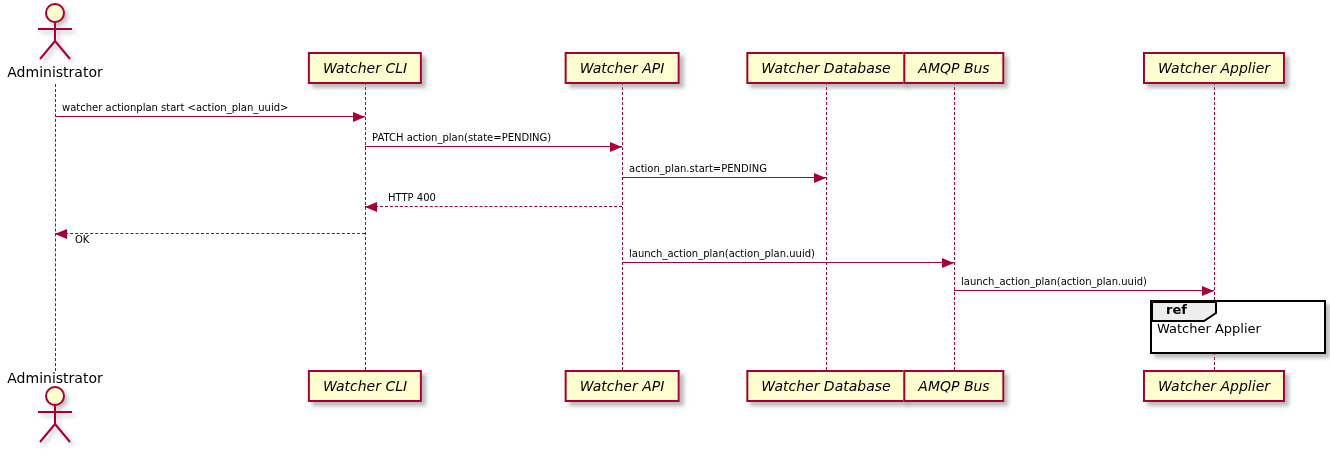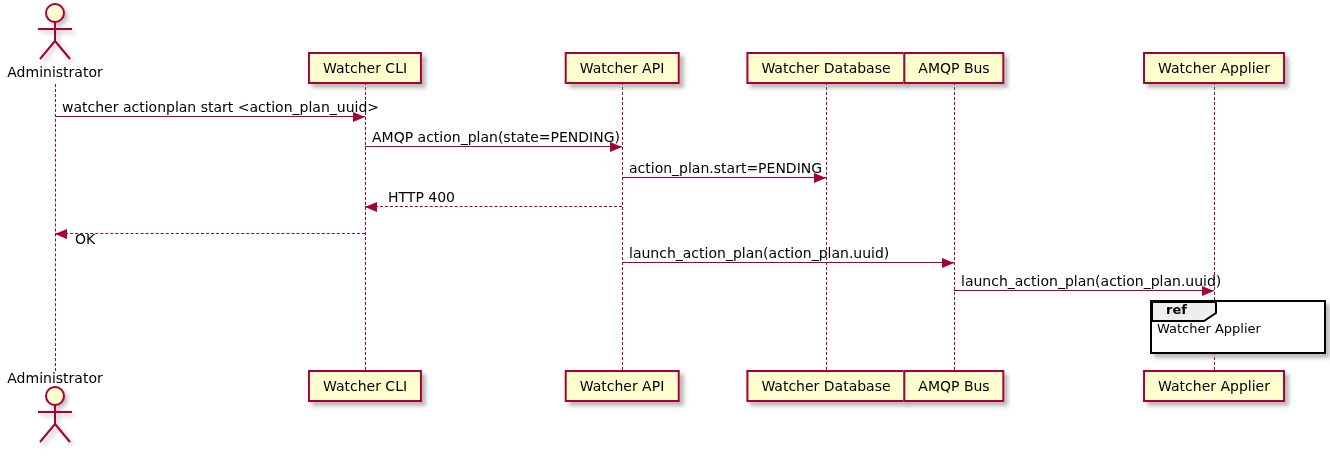--- a/index.html
+++ b/index.html
@@ -6,22 +6,23 @@
   .canvas{
     position:relative;width:1330px;height:456px;background:#ffffff;
     font-family:"DejaVu Sans", sans-serif;color:#000;overflow:hidden;
   }
   .lifeline{position:absolute;width:0;border-left:1px dashed #A80036;}
   .participant{
     position:absolute;transform:translateX(-50%);
     background:#FEFECE;border:2px solid #A80036;
     padding:5px 13px;font-size:14px;line-height:18px;white-space:nowrap;
     box-shadow:4px 4px 4px rgba(130,130,130,0.55);
+    font-style:italic;
   }
-  .msg-label{position:absolute;font-size:14px;line-height:15px;white-space:nowrap;}
+  .msg-label{position:absolute;font-size:10px;line-height:15px;white-space:nowrap;}
   .msg-line{position:absolute;height:0;border-top:1px solid #A80036;}
   .msg-line.dashed{border-top-style:dashed;}
   .arrow{position:absolute;width:0;height:0;border-top:5px solid transparent;border-bottom:5px solid transparent;}
   .arrow.right{border-left:12px solid #A80036;}
   .arrow.left{border-right:12px solid #A80036;}
   .actor-figure{position:absolute;filter:drop-shadow(3px 3px 2px rgba(130,130,130,0.5));}
   .actor-label{position:absolute;transform:translateX(-50%);font-size:14px;white-space:nowrap;}
   .ref-box{
     position:absolute;left:1150px;top:300px;width:172px;height:50px;
     background:#ffffff;border:2px solid #000;
@@ -40,21 +41,21 @@
   <div class="lifeline" style="left:365px;top:82px;height:288px"></div>
   <div class="lifeline" style="left:622px;top:82px;height:288px"></div>
   <div class="lifeline" style="left:826px;top:82px;height:288px"></div>
   <div class="lifeline" style="left:954px;top:82px;height:288px"></div>
   <div class="lifeline" style="left:1214px;top:82px;height:288px"></div>
 
   <div class="msg-label" style="left:62px;top:100px">watcher actionplan start &lt;action_plan_uuid&gt;</div>
   <div class="msg-line" style="left:55px;top:116px;width:310px"></div>
   <div class="arrow right" style="left:353px;top:112px"></div>
 
-  <div class="msg-label" style="left:372px;top:130px">AMQP action_plan(state=PENDING)</div>
+  <div class="msg-label" style="left:372px;top:130px">PATCH action_plan(state=PENDING)</div>
   <div class="msg-line" style="left:365px;top:146px;width:257px"></div>
   <div class="arrow right" style="left:610px;top:142px"></div>
 
   <div class="msg-label" style="left:629px;top:161px">action_plan.start=PENDING</div>
   <div class="msg-line" style="left:622px;top:177px;width:204px"></div>
   <div class="arrow right" style="left:814px;top:173px"></div>
 
   <div class="msg-label" style="left:388px;top:190px">HTTP 400</div>
   <div class="msg-line dashed" style="left:365px;top:206px;width:257px"></div>
   <div class="arrow left" style="left:365px;top:202px"></div>

